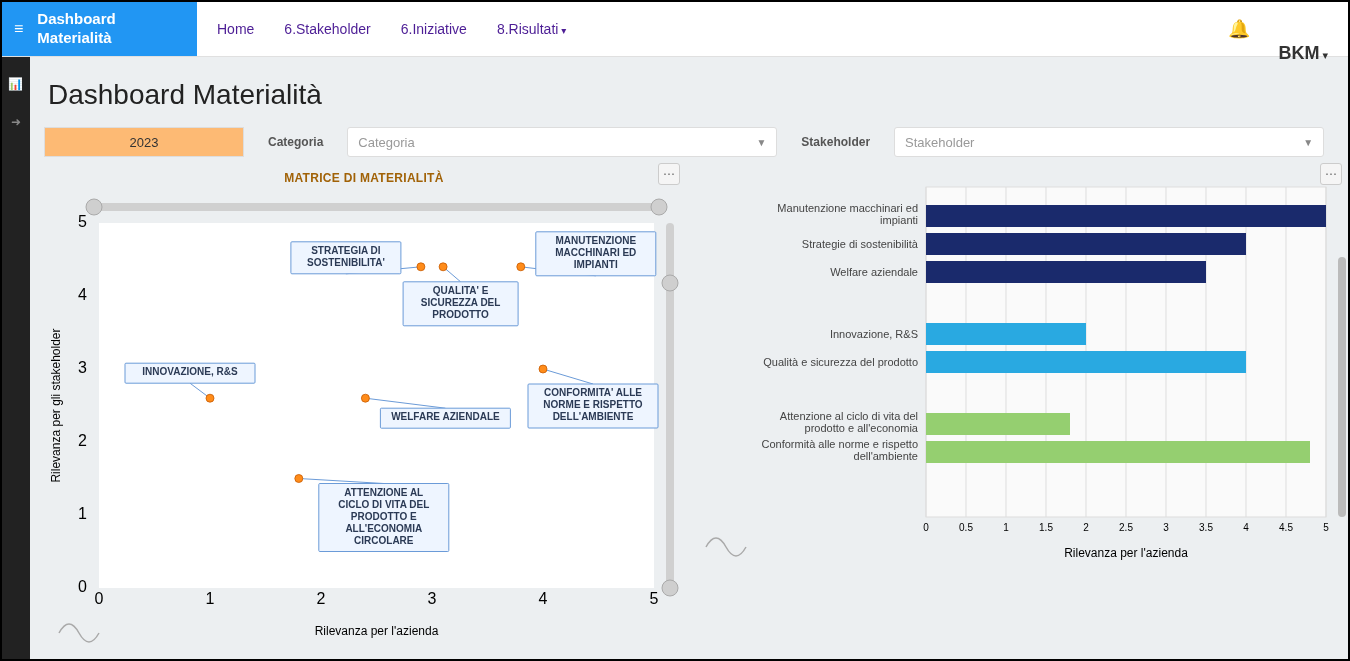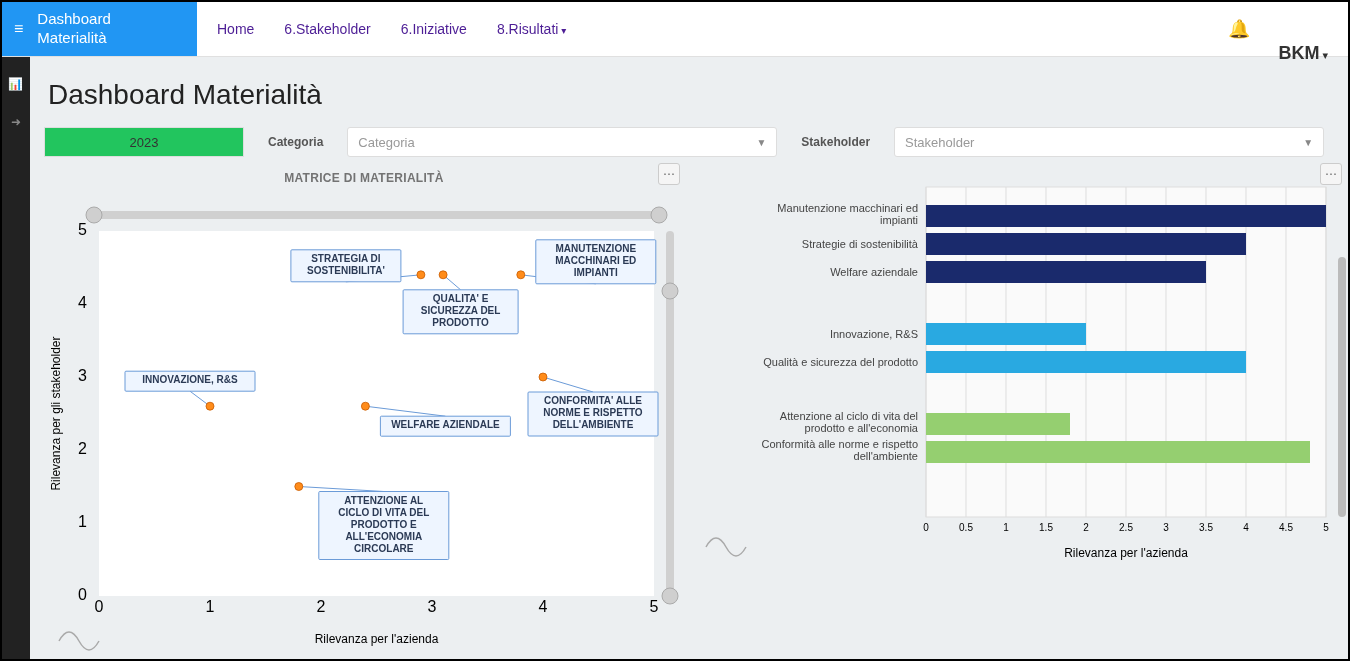--- a/index.html
+++ b/index.html
@@ -19,26 +19,26 @@
   .user { font-weight:700; font-size:18px; cursor:pointer;margin-top:48px; }
   .user:after{ content:" ▾"; font-size:11px; font-weight:400;}
   
   .rail { position:absolute; left:0; top:55px; bottom:0; width:28px; background:#222; display:flex; flex-direction:column; align-items:center; padding-top:20px; gap:24px;}
   .rail span{ color:#888; font-size:12px; cursor:pointer;}
   
   .body { position:absolute; left:28px; top:55px; right:0; bottom:0; padding:16px 14px 8px 14px; overflow:hidden;}
   .scrollbar { position:absolute; right:2px; top:200px; width:8px; height:260px; background:#bbb; border-radius:4px;}
   .page-title { font-size:28px; margin:6px 0 16px 4px; color:#222;}
   .filters { display:flex; align-items:center; gap:24px; margin-bottom:10px;}
-  .yearbox { width:200px; height:30px; background:#22c55e; border:1px solid #ddd; display:flex; align-items:center; justify-content:center; font-size:13px;}
+  .yearbox { width:200px; height:30px; background:#fdba74; border:1px solid #ddd; display:flex; align-items:center; justify-content:center; font-size:13px;}
   .lbl { font-size:12px; color:#555; font-weight:600;}
   .dropdown { flex:1; max-width:430px; height:30px; background:#fff; border:1px solid #ddd; border-radius:3px; display:flex; align-items:center; justify-content:space-between; padding:0 10px; font-size:13px; color:#999;}
   .dropdown .chev{ font-size:10px; color:#888;}
   .cols { display:flex; gap:12px; }
-  .card-title{ text-align:center; font-size:12px; font-weight:700; letter-spacing:.3px; color:#737373; margin:4px 0 16px 0;}
+  .card-title{ text-align:center; font-size:12px; font-weight:700; letter-spacing:.3px; color:#a16207; margin:4px 0 8px 0;}
   .col{ flex:1; position:relative;}
   .chart-wrap{ position:relative;}
   .menu-dots{ position:absolute; right:4px; top:-4px; width:22px; height:22px; border:1px solid #ccc; border-radius:3px; background:#f5f5f5; display:flex; align-items:center; justify-content:center; font-size:12px; color:#666; cursor:pointer;}
   
   .plotbg{ fill:#fff;}
   .pt{ fill:#ff8c1a; stroke:#c85a00; stroke-width:.8;}
   .callout rect{ fill:#eef5ff; stroke:#6b9bd8; stroke-width:1;}
   .callout text{ font-size:10px; fill:#2b3a55; font-weight:600;}
   .slider-track{ fill:#d0d0d0;}
   .slider-knob{ fill:#cfcfcf; stroke:#aaa;}
@@ -50,21 +50,21 @@
 </style>
 </head>
 <body>
 
 <div class="outer">
     <div class="app">
 
   <div class="header">
     <div class="brand">
       <span class="menu-ic">≡</span>
-      <div class="title" style="white-space:pre-line;">Dashboard
+      <div class="title" style="white-space:pre-line;font-weight:bold;">Dashboard
 Materialità</div>
     </div>
     <div class="nav">
       <a>Home</a>
       <a>6.Stakeholder</a>
       <a>6.Iniziative</a>
       <a class="drop">8.Risultati</a>
     </div>
     <div class="header-right">
       <span class="bell">🔔</span>

